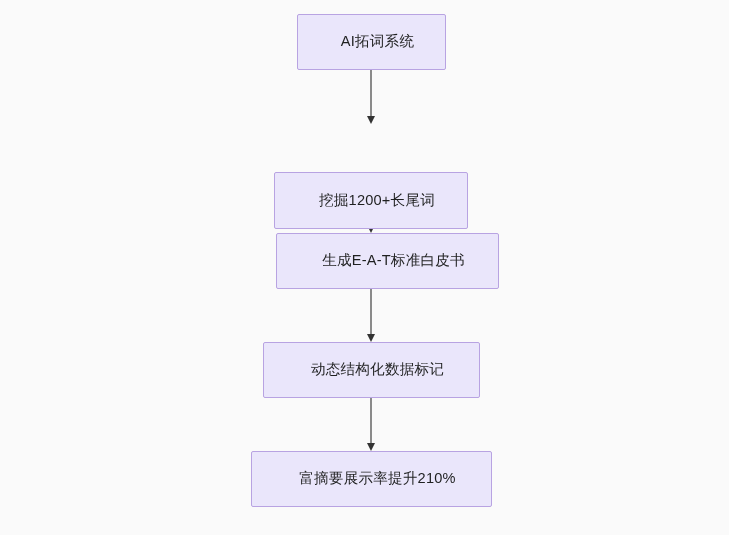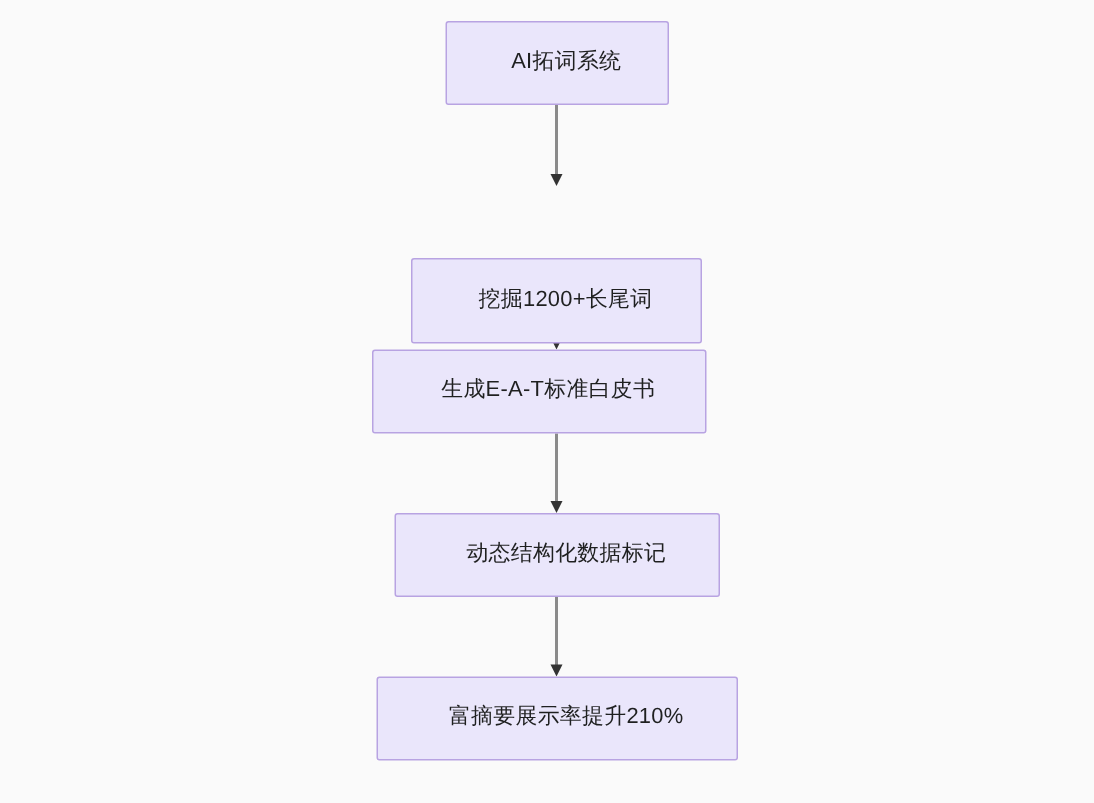--- a/index.html
+++ b/index.html
@@ -78,21 +78,21 @@
     <div class="edge-line" style="height: 46px; background: rgb(138, 138, 138);"></div>
     <div class="edge-arrow" style="top: 45px; border-top-color: rgb(51, 51, 51);"></div>
   </div>
 
   <div class="node" id="node-0" style="left: 297px; top: 14px; width: 149px; height: 56px; background: rgb(234, 230, 251); border-color: rgb(184, 163, 226);">
     <span class="node-label" style="color: rgb(31, 32, 32);">AI拓词系统</span>
   </div>
   <div class="node" id="node-1" style="left: 274px; top: 124px; width: 194px; height: 57px; background: rgb(234, 230, 251); border-color: rgb(184, 163, 226); margin-top: 48px;">
     <span class="node-label" style="color: rgb(31, 32, 32);">挖掘1200+长尾词</span>
   </div>
-  <div class="node" id="node-2" style="left: 248px; top: 233px; width: 223px; height: 56px; background: rgb(234, 230, 251); border-color: rgb(184, 163, 226);">
+  <div class="node" id="node-2" style="left: 276px; top: 233px; width: 223px; height: 56px; background: rgb(234, 230, 251); border-color: rgb(184, 163, 226);">
     <span class="node-label" style="color: rgb(31, 32, 32);">生成E-A-T标准白皮书</span>
   </div>
   <div class="node" id="node-3" style="left: 263px; top: 342px; width: 217px; height: 56px; background: rgb(234, 230, 251); border-color: rgb(184, 163, 226);">
     <span class="node-label" style="color: rgb(31, 32, 32); font-family: Liberation Serif, serif;">动态结构化数据标记</span>
   </div>
   <div class="node" id="node-4" style="left: 251px; top: 451px; width: 241px; height: 56px; background: rgb(234, 230, 251); border-color: rgb(184, 163, 226);">
     <span class="node-label" style="color: rgb(31, 32, 32);">富摘要展示率提升210%</span>
   </div>
 
 </div>

